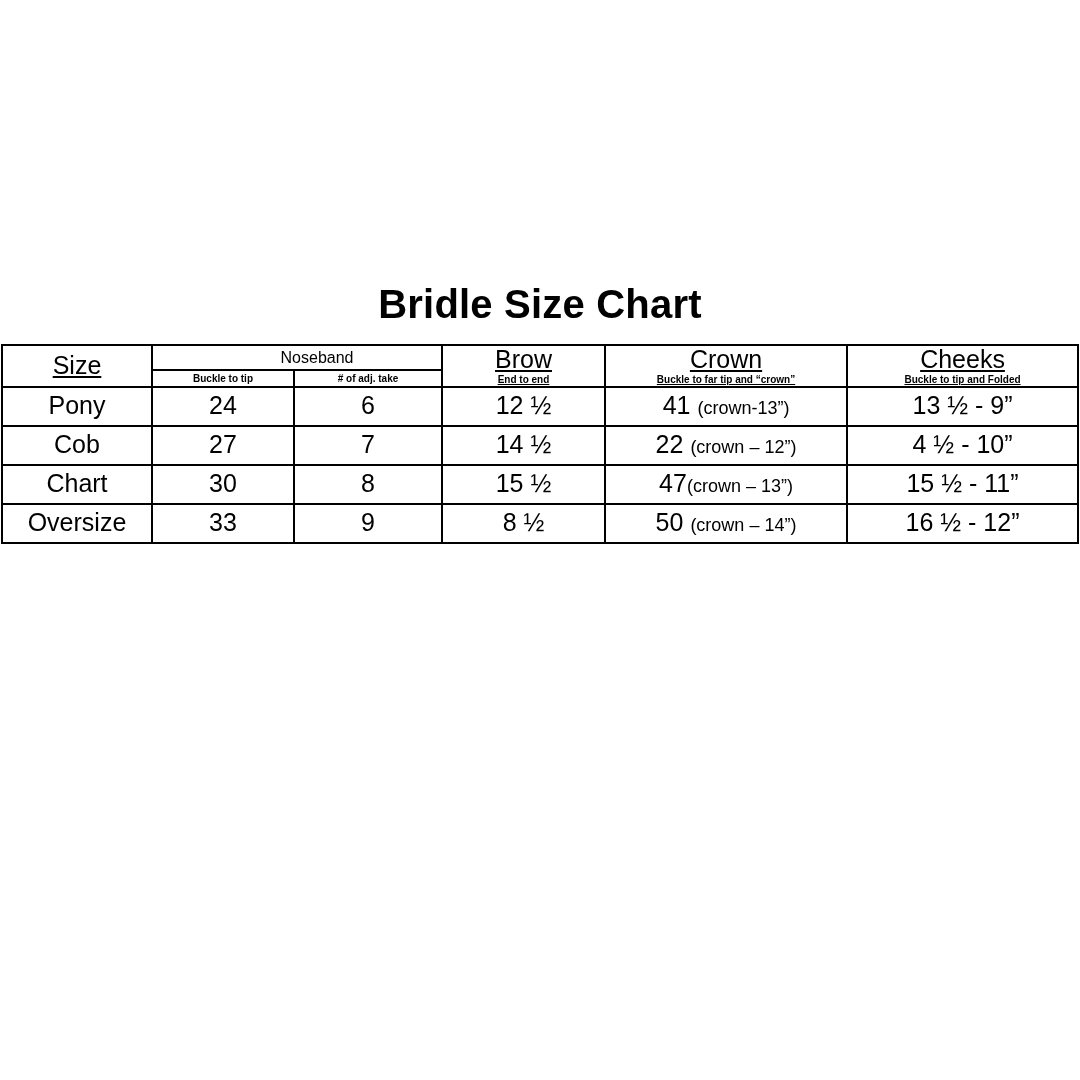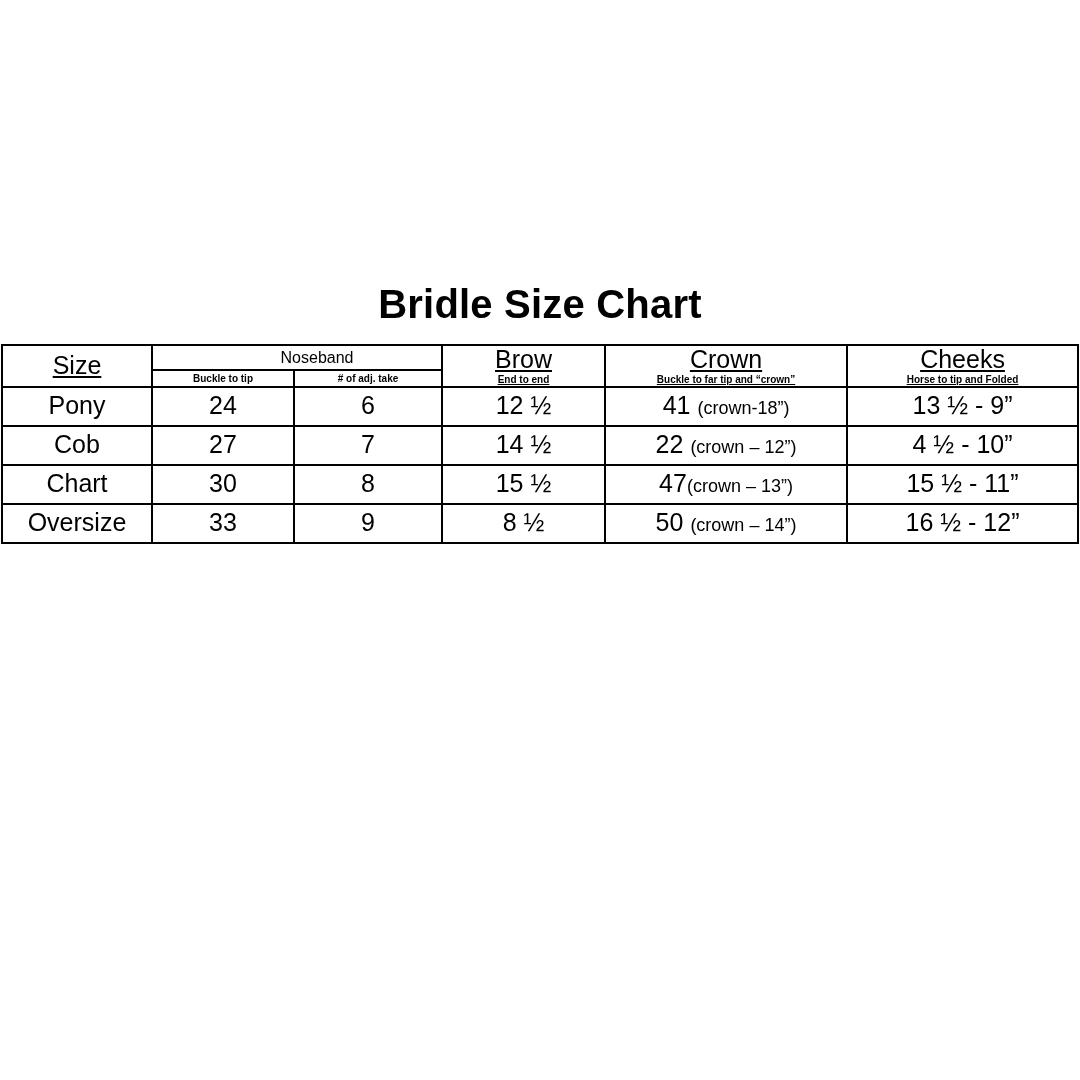--- a/index.html
+++ b/index.html
@@ -145,36 +145,36 @@
           <td rowspan="2" class="hcell">
             <span class="t">Brow</span>
             <span class="s">End to end</span>
           </td>
           <td rowspan="2" class="hcell">
             <span class="t">Crown</span>
             <span class="s">Buckle to far tip and “crown”</span>
           </td>
           <td rowspan="2" class="hcell">
             <span class="t">Cheeks</span>
-            <span class="s">Horse to tip and Folded</span>
+            <span class="s">Buckle to tip and Folded</span>
           </td>
         </tr>
         <tr>
           <td class="sub">Buckle to tip</td>
           <td class="sub"># of adj. take</td>
         </tr>
       </thead>
 
       <tbody>
         <tr>
           <td class="body-cell">Pony</td>
           <td class="body-cell">24</td>
           <td class="body-cell">6</td>
           <td class="body-cell">12 ½</td>
-          <td class="body-cell"><span>41</span> <span class="small">(crown-18”)</span></td>
+          <td class="body-cell"><span>41</span> <span class="small">(crown-13”)</span></td>
           <td class="body-cell">13 ½ - 9”</td>
         </tr>
         <tr>
           <td class="body-cell">Cob</td>
           <td class="body-cell">27</td>
           <td class="body-cell">7</td>
           <td class="body-cell">14 ½</td>
           <td class="body-cell"><span>22</span> <span class="small">(crown – 12”)</span></td>
           <td class="body-cell">4 ½ - 10”</td>
         </tr>

